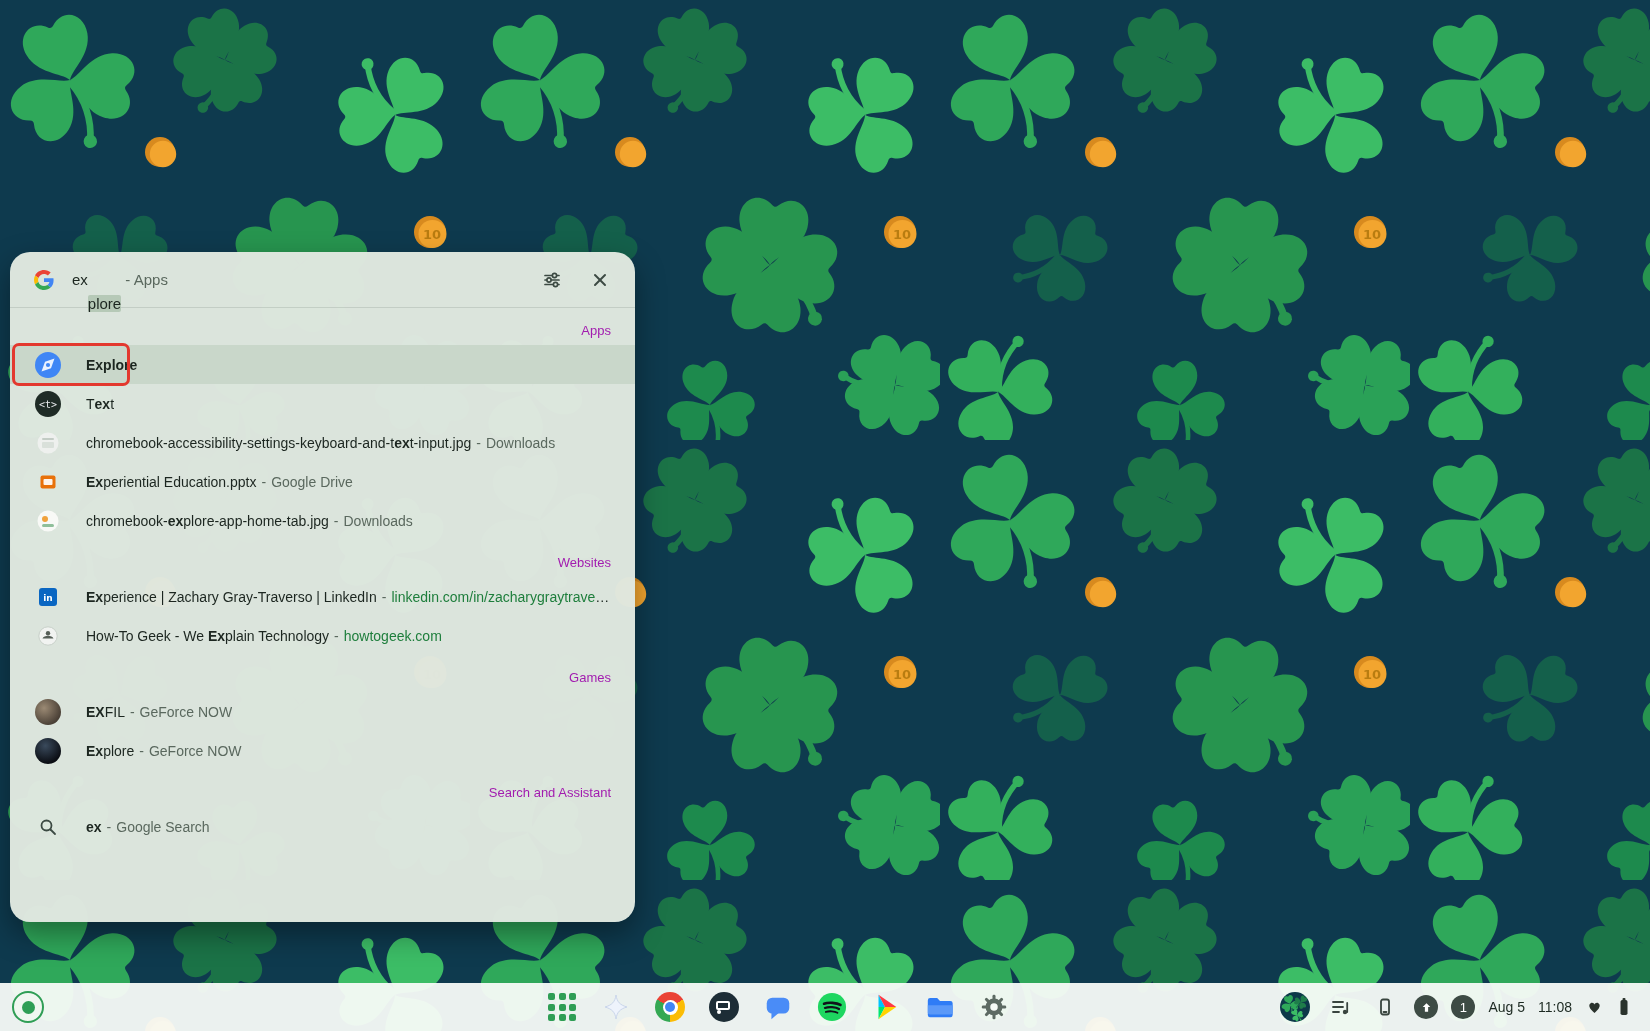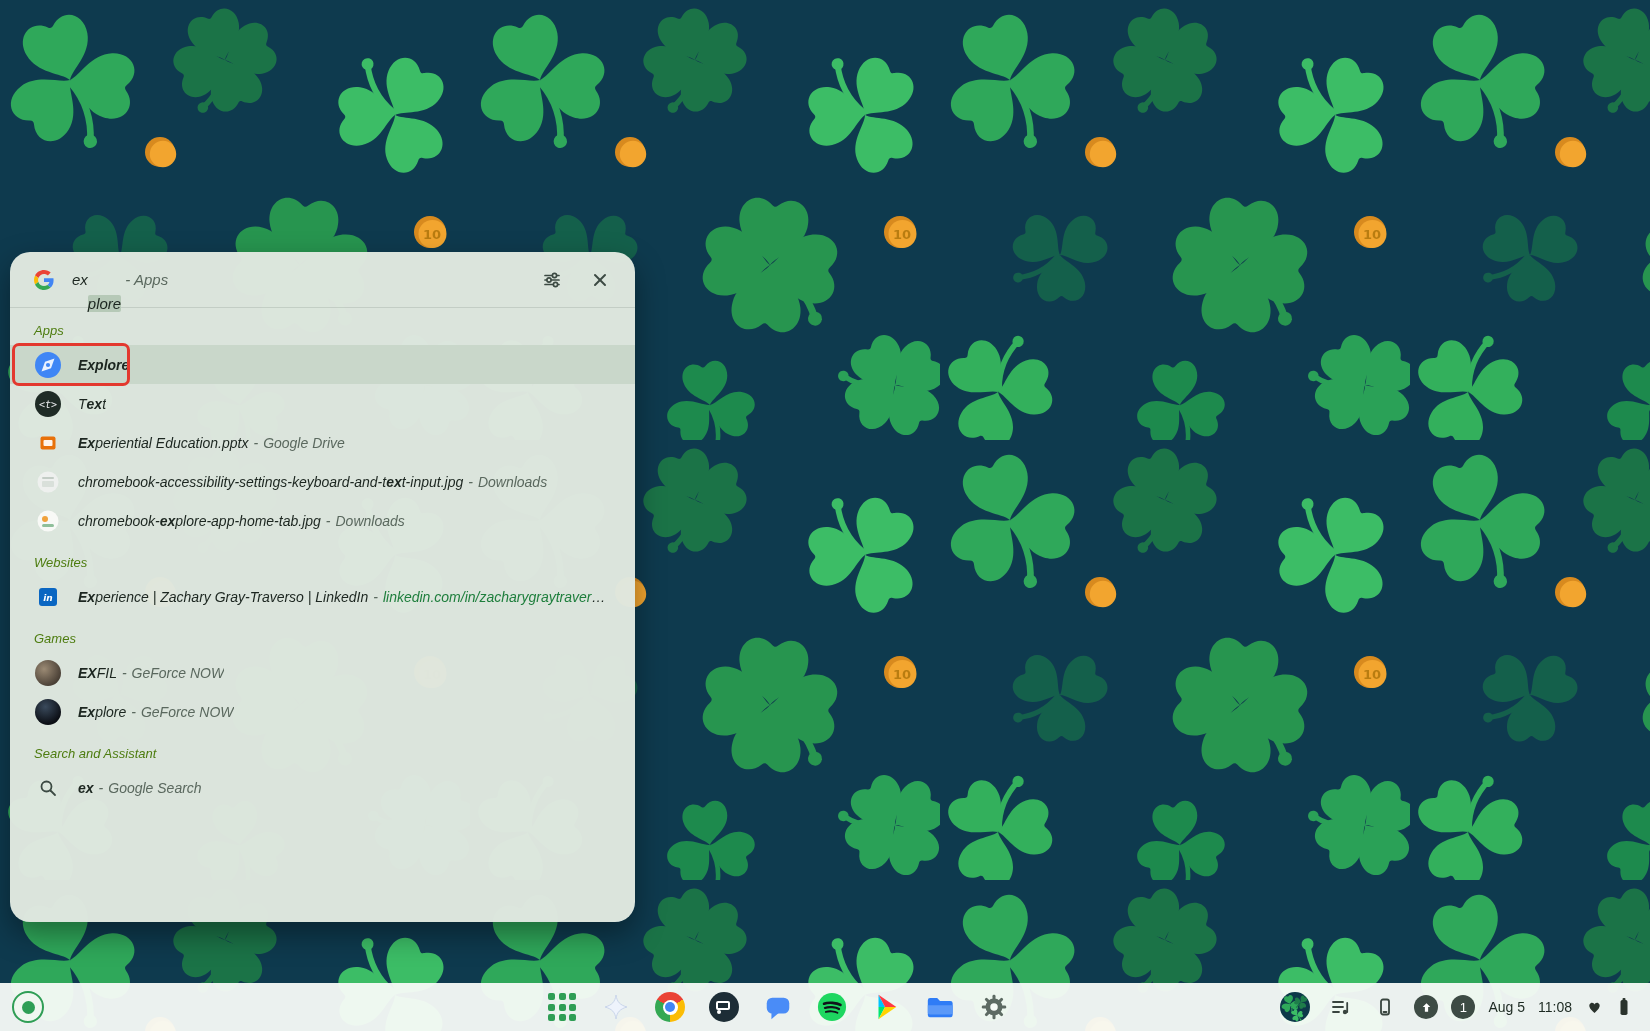--- a/index.html
+++ b/index.html
@@ -7,31 +7,31 @@
     width:1650px;height:1031px;overflow:hidden;position:relative;
     background:#0e3a4e;
     font-family:"Liberation Sans", sans-serif;
   }
   .wallpaper{position:absolute;left:0;top:0;}
 
   
   .panel{
     position:absolute;left:10px;top:252px;width:625px;height:670px;
     background:rgba(223,232,223,0.98);border-radius:20px;
-    box-shadow:0 12px 30px rgba(0,0,0,0.38);overflow:hidden;font-style:italic;
+    box-shadow:0 12px 30px rgba(0,0,0,0.38);overflow:hidden;
   }
   .searchbar{height:55px;display:flex;align-items:center;padding:0 18px 0 20px;gap:14px;
     border-bottom:1px solid rgba(50,70,55,0.14);}
   .query{flex:1;font-size:15px;color:#1c2620;display:flex;align-items:center;min-width:0;}
   .q-sel{background:#b6c9b7;border-radius:2px;margin-top:48px;}
   .q-suffix{color:#5a685e;white-space:pre;}
   .iconbtn{width:34px;height:34px;display:flex;align-items:center;justify-content:center;border-radius:50%;cursor:pointer;flex:none;}
   .results{padding-bottom:6px;}
-  .section-title{font-size:13px;color:#4d7c0f;padding:15px 24px 7px;}
-  .row{height:39px;display:flex;align-items:center;padding:0 24px;gap:16px;font-size:14px;color:#1c2620;position:relative;}
+  .section-title{font-size:13px;color:#a21caf;padding:15px 24px 7px;text-align:right;}
+  .row{height:39px;display:flex;align-items:center;padding:0 24px;gap:24px;font-size:14px;color:#1c2620;position:relative;}
   .row.selected{background:#c9d7ca;}
   .icn{width:28px;height:28px;display:flex;align-items:center;justify-content:center;flex:none;}
   .rtext{min-width:0;white-space:nowrap;overflow:hidden;text-overflow:ellipsis;}
   .rtext b{font-weight:700;}
   .sep{color:#5a685e;margin:0 5px;}
   .muted{color:#5a685e;}
   .link{color:#1e7e3c;}
   .red-box{position:absolute;left:2px;top:-2px;width:118px;height:43px;border:3px solid #e3382e;border-radius:7px;box-sizing:border-box;pointer-events:none;}
   .av{width:26px;height:26px;border-radius:50%;flex:none;}
   .av-exfil{background:radial-gradient(circle at 35% 35%, #9b8a74, #4a4036 72%);}
@@ -160,41 +160,41 @@
           <circle cx="14" cy="14" r="13" fill="#1f2b26"></circle>
           <text x="14" y="18" text-anchor="middle" font-size="10" font-family="DejaVu Sans Mono, monospace" fill="#e8eaed">&lt;t&gt;</text>
         </svg>
       </span>
       <span class="rtext"><span>T</span><b>ex</b><span>t</span></span>
     </div>
 
 
     <div class="row">
       <span class="icn">
-        <svg width="18" height="18" viewBox="0 0 18 18">
-          <rect x="1.5" y="2.5" width="15" height="13" rx="2" fill="#e8710a"></rect>
-          <rect x="4.5" y="6" width="9" height="6" rx="1" fill="#fff" opacity="0.92"></rect>
-        </svg>
-      </span>
-      <span class="rtext"><span></span><b>Ex</b><span>periential Education.pptx</span><span class="sep">-</span><span class="muted">Google Drive</span></span>
-    </div>
-
-    <div class="row">
-      <span class="icn">
         <svg width="22" height="22" viewBox="0 0 22 22">
           <circle cx="11" cy="11" r="10.5" fill="#eef0ee"></circle>
           <rect x="5" y="6" width="12" height="2" rx="1" fill="#c3ccc5"></rect>
           <rect x="5" y="10" width="12" height="6" rx="1" fill="#d9e0da"></rect>
         </svg>
       </span>
       <span class="rtext"><span>chromebook-accessibility-settings-keyboard-and-t</span><b>ex</b><span>t-input.jpg</span><span class="sep">-</span><span class="muted">Downloads</span></span>
     </div>
 
     <div class="row">
       <span class="icn">
+        <svg width="18" height="18" viewBox="0 0 18 18">
+          <rect x="1.5" y="2.5" width="15" height="13" rx="2" fill="#e8710a"></rect>
+          <rect x="4.5" y="6" width="9" height="6" rx="1" fill="#fff" opacity="0.92"></rect>
+        </svg>
+      </span>
+      <span class="rtext"><span></span><b>Ex</b><span>periential Education.pptx</span><span class="sep">-</span><span class="muted">Google Drive</span></span>
+    </div>
+
+    <div class="row">
+      <span class="icn">
         <svg width="22" height="22" viewBox="0 0 22 22">
           <circle cx="11" cy="11" r="10.5" fill="#f8f9f6"></circle>
           <circle cx="8" cy="9" r="3" fill="#f0a23c"></circle>
           <rect x="5" y="14" width="12" height="3" rx="1.5" fill="#8fbf9a"></rect>
         </svg>
       </span>
       <span class="rtext"><span>chromebook-</span><b>ex</b><span>plore-app-home-tab.jpg</span><span class="sep">-</span><span class="muted">Downloads</span></span>
     </div>
 
     <div class="section-title">Websites</div>
@@ -202,20 +202,30 @@
     <div class="row">
       <span class="icn">
         <svg width="18" height="18" viewBox="0 0 18 18">
           <rect width="18" height="18" rx="3" fill="#0a66c2"></rect>
           <text x="9" y="13" text-anchor="middle" font-size="9" font-weight="bold" font-family="DejaVu Sans, sans-serif" fill="#fff">in</text>
         </svg>
       </span>
       <span class="rtext"><span></span><b>Ex</b><span>perience | Zachary Gray-Traverso | LinkedIn</span><span class="sep">-</span><span class="link">linkedin.com/in/zacharygraytraverso/d…</span></span>
     </div>
 
+    <div class="row">
+      <span class="icn">
+        <svg width="20" height="20" viewBox="0 0 20 20">
+          <circle cx="10" cy="10" r="9.2" fill="#f1f3f1" stroke="#c8d0c9"></circle>
+          <circle cx="10" cy="7.2" r="2.2" fill="#555e57"></circle>
+          <path d="M4.5 12.5 C6 8.8 14 8.8 15.5 12.5 L4.5 12.5 Z" fill="#555e57"></path>
+        </svg>
+      </span>
+      <span class="rtext"><span>How-To Geek - We </span><b>Ex</b><span>plain Technology</span><span class="sep">-</span><span class="link">howtogeek.com</span></span>
+    </div>
 
     <div class="section-title">Games</div>
 
     <div class="row">
       <span class="icn">
           <span class="av av-exfil"></span>
         </span>
       <span class="rtext"><span></span><b>EX</b><span>FIL</span><span class="sep">-</span><span class="muted">GeForce NOW</span></span>
     </div>
 

